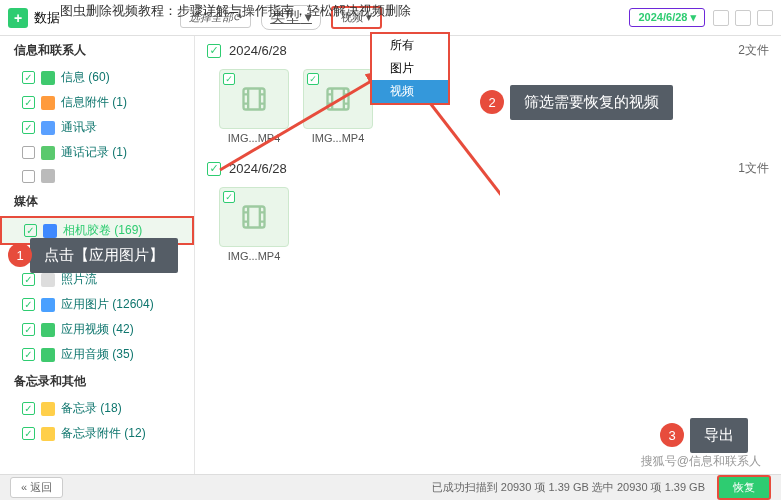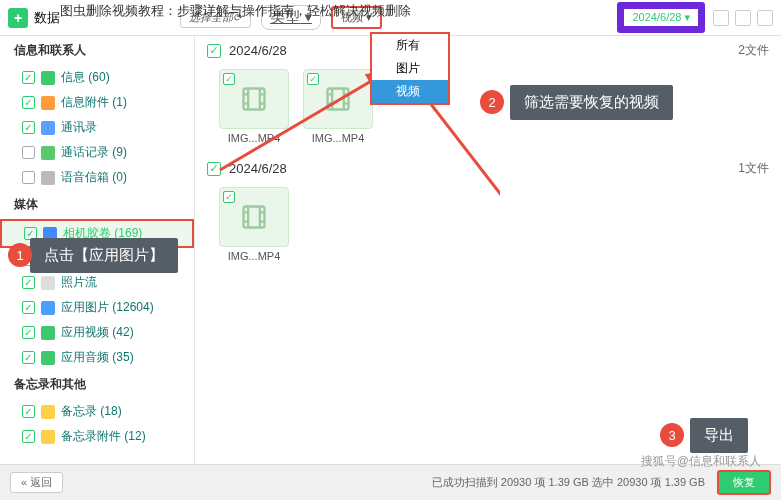--- a/index.html
+++ b/index.html
@@ -6,26 +6,26 @@
 body { width: 781px; height: 500px; background: #f5f5f5; position: relative; overflow: hidden; }
 
 .title-overlay { position: absolute; top: 2px; left: 60px; font-size: 13px; color: #333; z-index: 50; }
 
 .topbar { height: 36px; background: #fff; display: flex; align-items: center; padding: 0 8px; border-bottom: 1px solid #e0e0e0; position: relative; }
 .topbar .logo { width: 20px; height: 20px; background: #2ecc71; border-radius: 3px; display: inline-flex; align-items: center; justify-content: center; color: #fff; font-size: 14px; font-weight: bold; }
 .topbar .brand { margin-left: 6px; font-size: 13px; }
 .topbar .scan-btn { margin-left: 120px; font-size: 11px; color: #555; border: 1px solid #ccc; padding: 2px 8px; border-radius: 3px; display: flex; align-items: center; font-style: italic; }
 .topbar .type-dd { margin-left: 10px; font-size: 15px; color: #555; border: 1px solid #ccc; padding: 2px 8px; border-radius: 8px; text-decoration: underline; }
 .topbar .filter-dd { margin-left: 10px; font-size: 11px; color: #555; border: 2px solid #e74c3c; padding: 2px 8px; border-radius: 3px; position: relative; }
-.topbar .date-dd { margin-left: auto; font-size: 11px; color: #2ecc71; border: 7px solid #6d28d9; padding: 2px 8px; border-radius: 3px; }
+.topbar .date-dd { margin-left: auto; font-size: 11px; color: #2ecc71; border: 1px solid #6d28d9; padding: 2px 8px; border-radius: 3px; font-weight: bold; }
 .topbar .extra-icons { margin-left: 8px; display: flex; gap: 6px; }
 .topbar .extra-icons span { width: 16px; height: 16px; border: 1px solid #ccc; border-radius: 2px; }
 
 .dropdown-menu { position: absolute; top: 32px; left: 370px; width: 80px; background: #fff; border: 2px solid #e74c3c; z-index: 40; font-size: 12px; }
-.dropdown-menu .opt { padding: 3px 24px; }
+.dropdown-menu .opt { padding: 3px 18px; }
 .dropdown-menu .opt.sel { background: #3498db; color: #fff; }
 
 .container { display: flex; height: calc(100% - 36px - 26px); }
 
 .sidebar { width: 195px; background: #fff; border-right: 1px solid #e5e5e5; overflow-y: auto; font-size: 12px; }
 .sidebar .section-title { padding: 6px 14px; font-weight: bold; color: #333; }
 .sidebar .item { display: flex; align-items: center; padding: 4px 10px 4px 22px; gap: 6px; position: relative; }
 .sidebar .item .chk { width: 13px; height: 13px; border: 1px solid #aaa; border-radius: 2px; display: inline-flex; align-items: center; justify-content: center; font-size: 10px; }
 .sidebar .item .chk.on { border-color: #2ecc71; color: #2ecc71; }
 .sidebar .item .chk.on::after { content: "✓"; }
@@ -52,21 +52,21 @@
 .callout-1 { top: 238px; left: 30px; }
 .callout-2 { top: 85px; left: 510px; }
 .callout-3 { top: 418px; left: 690px; }
 .num-badge { width: 24px; height: 24px; background: #e74c3c; color: #fff; border-radius: 50%; display: inline-flex; align-items: center; justify-content: center; font-size: 13px; position: absolute; z-index: 31; }
 .badge-1 { top: 243px; left: 8px; }
 .badge-2 { top: 90px; left: 480px; }
 .badge-3 { top: 423px; left: 660px; }
 
 .arrow { position: absolute; z-index: 29; }
 
-.footer { position: absolute; bottom: 0; left: 0; right: 0; height: 36px; background: #f0f0f0; border-top: 1px solid #ddd; display: flex; align-items: center; font-size: 11px; color: #666; padding: 12px 10px; }
+.footer { position: absolute; bottom: 0; left: 0; right: 0; height: 26px; background: #f0f0f0; border-top: 1px solid #ddd; display: flex; align-items: center; font-size: 11px; color: #666; padding: 12px 10px; }
 .footer .back { border: 1px solid #ccc; padding: 2px 10px; border-radius: 3px; background: #fff; }
 .footer .status { margin-left: auto; }
 .footer .export-btn { margin-left: 12px; padding: 3px 14px; background: #2ecc71; color: #fff; border-radius: 3px; border: 2px solid #e74c3c; }
 
 .watermark { position: absolute; bottom: 30px; right: 20px; font-size: 12px; color: #999; z-index: 25; }
 
 .ic-msg{background:#3fc96e}.ic-att{background:#ff9b3d}.ic-call{background:#5aa0ff}.ic-wechat{background:#5ac96e}.ic-voice{background:#bbb}.ic-roll{background:#3f8aff}.ic-cam{background:#888}.ic-pic{background:#ddd}.ic-app{background:#4aa0ff}.ic-vid{background:#3fc96e}.ic-aud{background:#3fc96e}.ic-memo{background:#ffcf4a}.ic-memoatt{background:#ffcf4a}.ic-cal{background:#ff6b6b}
 </style>
 </head>
 <body>
@@ -108,26 +108,25 @@
           <span class="lbl">信息附件 (1)</span>
         </div>
         <div class="item">
           <span class="chk on"></span>
           <span class="ic ic-call"></span>
           <span class="lbl">通讯录</span>
         </div>
         <div class="item">
           <span class="chk "></span>
           <span class="ic ic-wechat"></span>
-          <span class="lbl">通话记录 (9)</span>
+          <span class="lbl">通话记录 (1)</span>
         </div>
         <div class="item">
           <span class="chk "></span>
           <span class="ic ic-voice"></span>
-          <span class="lbl">语音信箱 (0)</span>
         </div>
       </div>
     <div class="section-title">媒体</div>
     <div id="sec2">
         <div class="item highlight">
           <span class="chk on"></span>
           <span class="ic ic-roll"></span>
           <span class="lbl">相机胶卷 (169)</span>
         </div>
         <div class="item">

